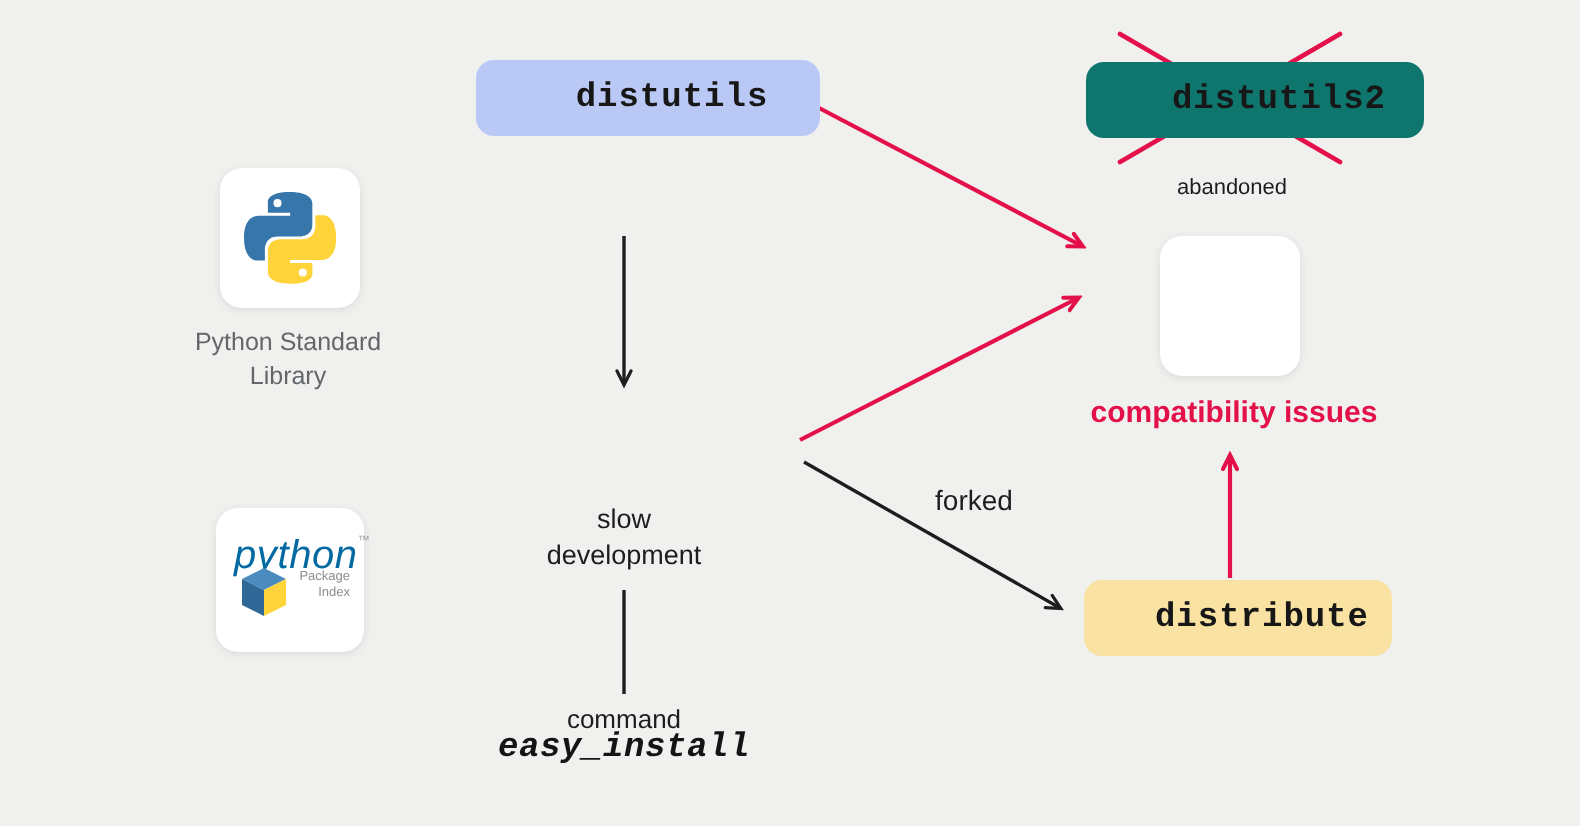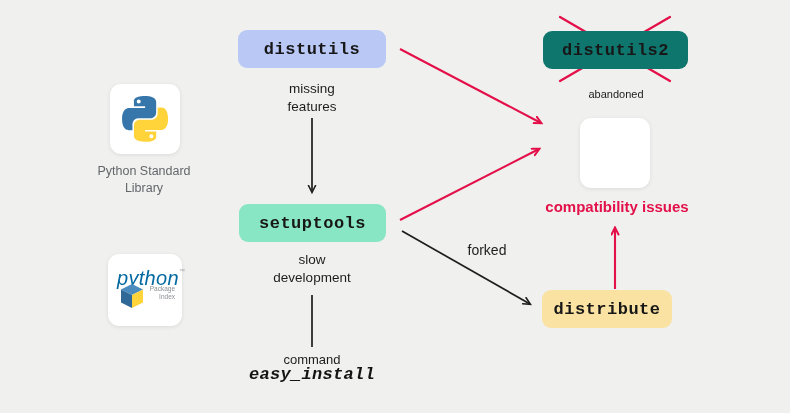--- a/index.html
+++ b/index.html
@@ -12,20 +12,21 @@
   }
   .node{
     position:absolute;
     display:flex;align-items:center;justify-content:center;
     border-radius:9px;
     font-family:"Liberation Mono", monospace;
     font-weight:bold;
     font-size:17px;
     color:#171717;
     letter-spacing:.5px;
+    padding-left:24px;
   }
   .node-distutils  {left:238px;top:30px;width:148px;height:38px;background:#b9c8f5;}
   .node-distutils2 {left:543px;top:31px;width:145px;height:38px;background:#0f766e;}
   .node-setuptools {left:239px;top:204px;width:147px;height:38px;background:#89e6c4;}
   .node-distribute {left:542px;top:290px;width:130px;height:38px;background:#f9e2a2;}
   .card{
     position:absolute;
     background:#ffffff;
     border-radius:11px;
     box-shadow:0 1px 4px rgba(0,0,0,.09);
@@ -107,23 +108,20 @@
   </svg>
 
   <div class="node node-distutils">
     <span>distutils</span>
   </div>
 
   <div class="node node-distutils2">
     <span>distutils2</span>
   </div>
 
-  <div class="node node-setuptools">
-    <span>setuptools</span>
-  </div>
 
   <div class="node node-distribute">
     <span>distribute</span>
   </div>
 
   <div class="card card-python">
     <svg width="46" height="46" viewBox="0 0 255 255">
       <path fill="#3776ab" d="M126.9.07c-64.8 0-60.8 28.1-60.8 28.1l.07 29.1h61.9v8.7H41.6S.1 61.4.1 126.8c0 65.4 36.2 63.1 36.2 63.1h21.6v-30.4s-1.2-36.2 35.6-36.2h61.4s34.5.6 34.5-33.3V34S194.7.07 126.9.07zM92.8 19.7a11.1 11.1 0 1 1 0 22.3 11.1 11.1 0 0 1 0-22.3z"></path>
       <path fill="#ffd43b" d="M128.8 254.1c64.8 0 60.8-28.1 60.8-28.1l-.07-29.1h-61.9v-8.7h86.4s41.5 4.7 41.5-60.7c0-65.4-36.2-63.1-36.2-63.1h-21.6v30.4s1.2 36.2-35.6 36.2h-61.4s-34.5-.6-34.5 33.3v56s-5.2 33.9 62.5 33.9zm34.1-19.6a11.1 11.1 0 1 1 0-22.3 11.1 11.1 0 0 1 0 22.3z"></path>
     </svg>
@@ -139,22 +137,20 @@
       <svg class="pypi-cube" width="26" height="28" viewBox="0 0 26 28">
         <polygon points="13,2 24,7.5 13,13 2,7.5" fill="#4b8bbe"></polygon>
         <polygon points="2,7.5 13,13 13,26 2,20.5" fill="#306998"></polygon>
         <polygon points="24,7.5 13,13 13,26 24,20.5" fill="#ffd43b"></polygon>
       </svg>
     </div>
   </div>
 
   <div class="card card-mystery"></div>
 
-  <div class="ann ann-missing">missing
-features</div>
   <div class="ann ann-slow">slow
 development</div>
   <div class="ann ann-abandoned">abandoned</div>
   <div class="ann ann-compat">compatibility issues</div>
   <div class="ann ann-forked">forked</div>
   <div class="ann ann-command">command</div>
   <div class="easy-install">easy_install</div>
 
 </div>
 

